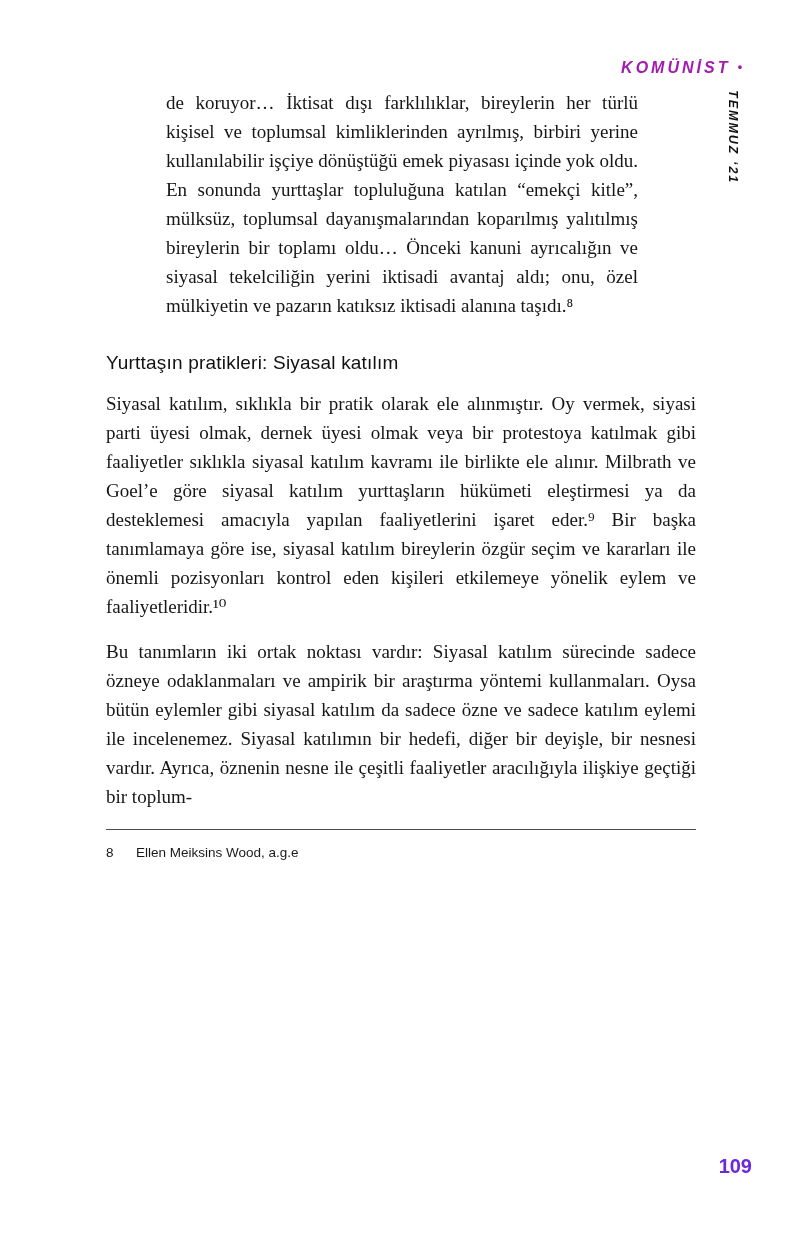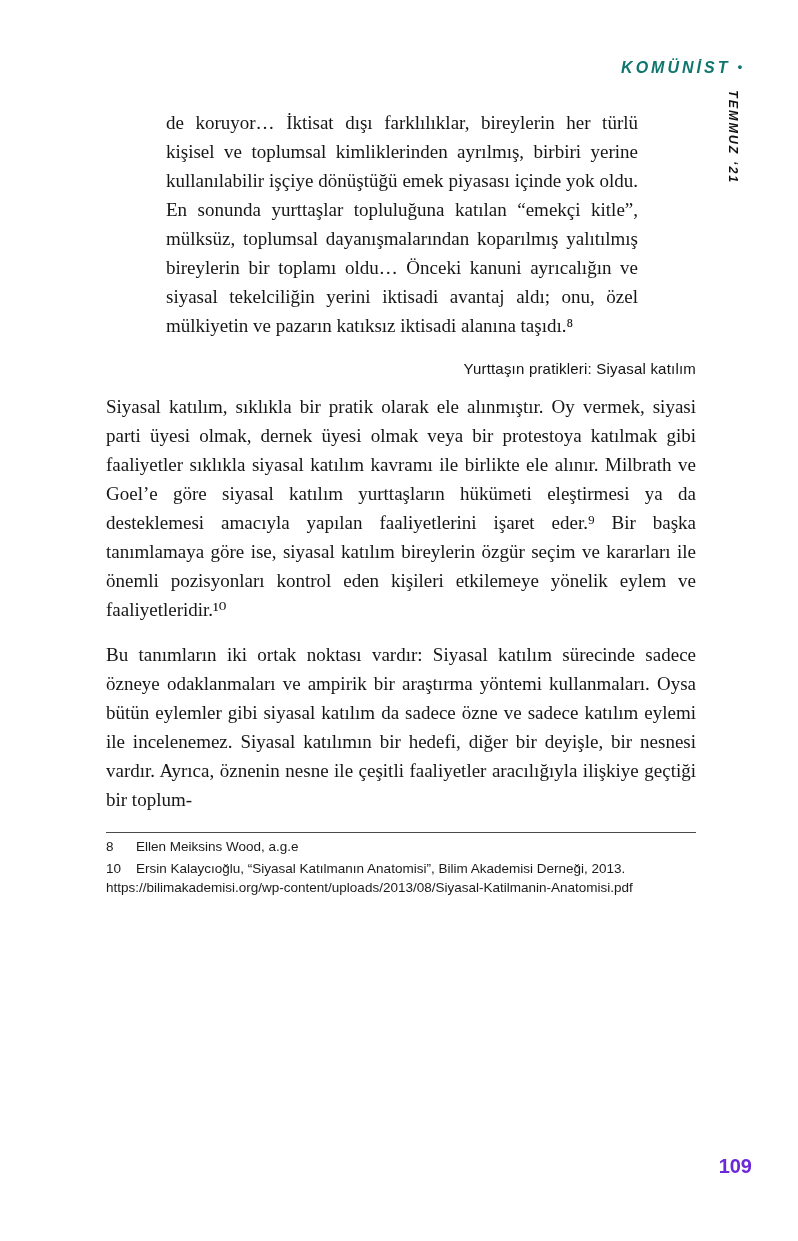--- a/index.html
+++ b/index.html
@@ -17,21 +17,21 @@
   
   .masthead {
     position: absolute;
     top: 59px;
     right: 56px;
     font-family: "Liberation Sans", sans-serif;
     font-style: italic;
     font-weight: 700;
     font-size: 16px;
     letter-spacing: 3px;
-    color: #0f766e;
+    color: #a21caf;
     white-space: nowrap;
     text-align: center;
   }
   .masthead .bullet {
     display: inline-block;
     letter-spacing: 0;
     margin-left: 7px;
     font-size: 13px;
     vertical-align: 2px;
   }
@@ -47,53 +47,53 @@
     font-weight: 700;
     font-size: 12.5px;
     letter-spacing: 2px;
     color: #111;
   }
 
   
   .content {
     position: absolute;
     left: 106px;
-    top: 108px;
+    top: 88px;
     width: 590px;
     font-family: "Liberation Serif", "DejaVu Serif", serif;
     font-size: 19px;
     line-height: 29px;
     text-align: justify;
     color: #161616;
   }
 
   .block-quote {
     width: 472px;
     margin-left: 60px;
     margin-bottom: 18px;
   }
 
   .para { margin-bottom: 16px; }
 
   .section-heading {
     font-family: "Liberation Sans", sans-serif;
-    font-size: 15px;
+    font-size: 19px;
     font-weight: 500;
     line-height: 1.2;
     letter-spacing: 0.2px;
-    text-align: right;
+    text-align: left;
     color: #111;
-    margin-top: 20px;
+    margin-top: 32px;
     margin-bottom: 14px;
   }
 
   .footnotes {
     margin-top: 18px;
     border-top: 1px solid #4a4a4a;
-    padding-top: 4px;
+    padding-top: 13px;
     font-family: "Liberation Sans", sans-serif;
     font-size: 13.5px;
     line-height: 19px;
     text-align: left;
     color: #1a1a1a;
   }
   .footnote { margin-bottom: 3px; }
   .fn-num { display: inline-block; min-width: 30px; }
   .fn-italic { font-style: italic; }
 
@@ -124,20 +124,19 @@
 
 
     <h2 class="section-heading">Yurttaşın pratikleri: Siyasal katılım</h2>
 
     <p class="para">Siyasal katılım, sıklıkla bir pratik olarak ele alınmıştır. Oy vermek, siyasi parti üyesi olmak, dernek üyesi olmak veya bir protestoya katılmak gibi faaliyetler sıklıkla siyasal katılım kavramı ile birlikte ele alınır. Milbrath ve Goel’e göre siyasal katılım yurttaşların hükümeti eleştirmesi ya da desteklemesi amacıyla yapılan faaliyetlerini işaret eder.⁹ Bir başka tanımlamaya göre ise, siyasal katılım bireylerin özgür seçim ve kararları ile önemli pozisyonları kontrol eden kişileri etkilemeye yönelik eylem ve faaliyetleridir.¹⁰</p>
 
     <p class="para">Bu tanımların iki ortak noktası vardır: Siyasal katılım sürecinde sadece özneye odaklanmaları ve ampirik bir araştırma yöntemi kullanmaları. Oysa bütün eylemler gibi siyasal katılım da sadece özne ve sadece katılım eylemi ile incelenemez. Siyasal katılımın bir hedefi, diğer bir deyişle, bir nesnesi vardır. Ayrıca, öznenin nesne ile çeşitli faaliyetler aracılığıyla ilişkiye geçtiği bir toplum-</p>
 
     <div class="footnotes">
       <p class="footnote"><span class="fn-num">8</span><span>Ellen Meiksins Wood, a.g.e</span></p>
-      <p class="footnote"><span class="fn-num">10</span><span>Ersin Kalaycıoğlu, “Siyasal Katılmanın Anatomisi”, Bilim Akademisi Derneği, 2013. https://bilimakademisi.org/wp-content/uploads/2013/08/Siyasal-Katilmanin-Anatomisi.pdf</span></p>
     </div>
 
   </div>
 
   <div class="page-number">109</div>
 
 </div>
 
 </body></html>

